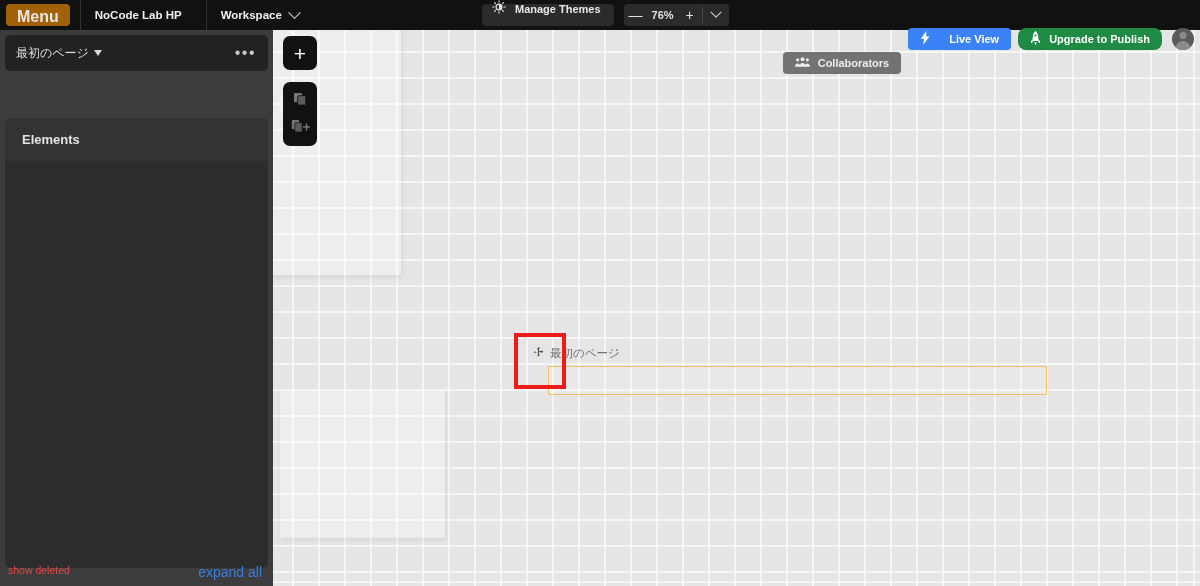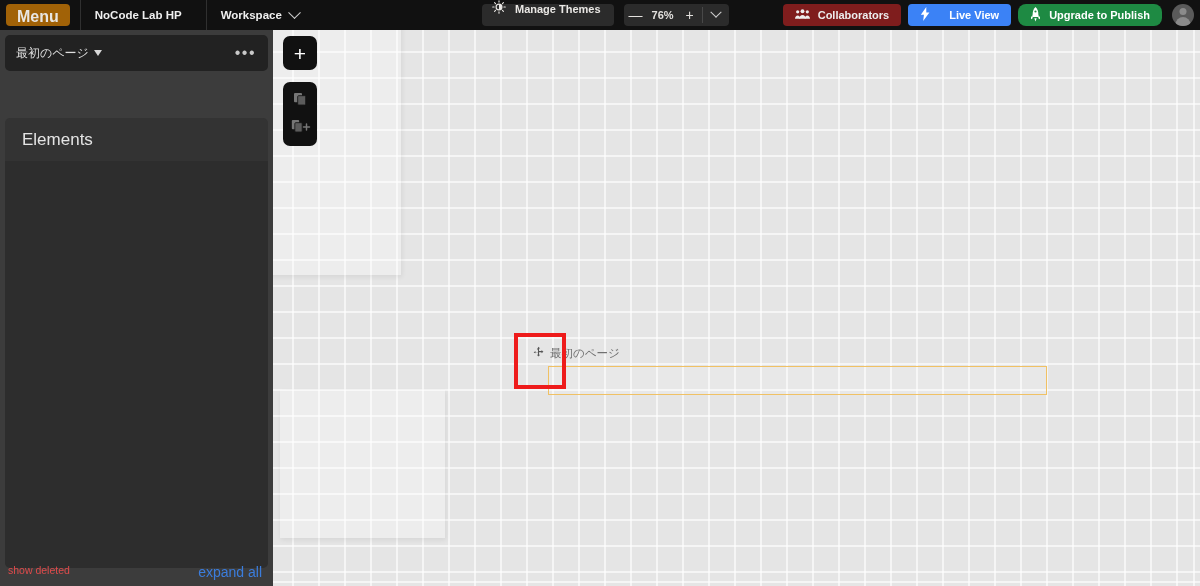--- a/index.html
+++ b/index.html
@@ -76,21 +76,21 @@
   .tb-right {
     position: absolute; right: 6px; top: 4px;
     display: flex; align-items: center; gap: 7px;
   }
   .pill {
     height: 22px; border-radius: 4px;
     display: flex; align-items: center; gap: 8px;
     padding: 0 12px; cursor: pointer;
     font-size: 11px; font-weight: 700;
   }
-  .pill-collab { background: #7f1d1d; color: #ededed; }
+  .pill-collab { background: #737373; color: #ededed; margin-top: 48px; }
   .pill-live   { background: #3b82f6; color: #ffffff; gap: 18px; }
   .pill-upg    { background: #1e8a43; color: #ffffff; border-radius: 8px; }
   .avatar {
     width: 22px; height: 22px; border-radius: 50%;
     background: #5a5a5a; margin-left: 3px;
     position: relative; overflow: hidden; cursor: pointer;
   }
   .avatar::before {
     content:""; position:absolute; left:50%; top:4px;
     width:7px; height:7px; border-radius:50%;
@@ -131,21 +131,21 @@
     width: 273px; height: 30px;
     display: flex; align-items: center; justify-content: center; gap: 21px;
   }
   .icon-row .ic { cursor: pointer; display: flex; align-items: center; justify-content: center; width: 22px; height: 22px; }
   .elements-header {
     position: absolute; left: 5px; top: 88px;
     width: 263px; height: 43px;
     background: #333333; border-radius: 5px 5px 0 0;
     display: flex; align-items: center; padding-left: 17px;
   }
-  .elements-header .lbl { color: #e4e4e4; font-size: 17px; font-weight: 400; }
+  .elements-header .lbl { color: #e4e4e4; font-size: 13px; font-weight: 700; }
   .elements-tree {
     position: absolute; left: 5px; top: 131px;
     width: 263px; height: 407px;
     background: #2d2d2d;
     border-radius: 0 0 5px 5px;
   }
   .tree-footer {
     position: absolute; left: 0; bottom: 0;
     width: 273px; height: 22px;
     display: flex; align-items: flex-start; justify-content: space-between;

